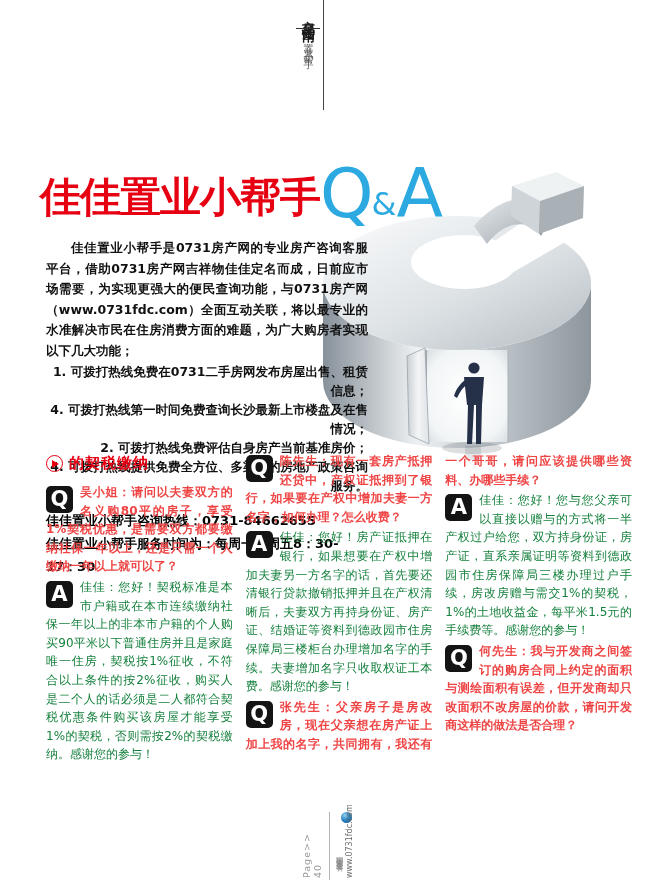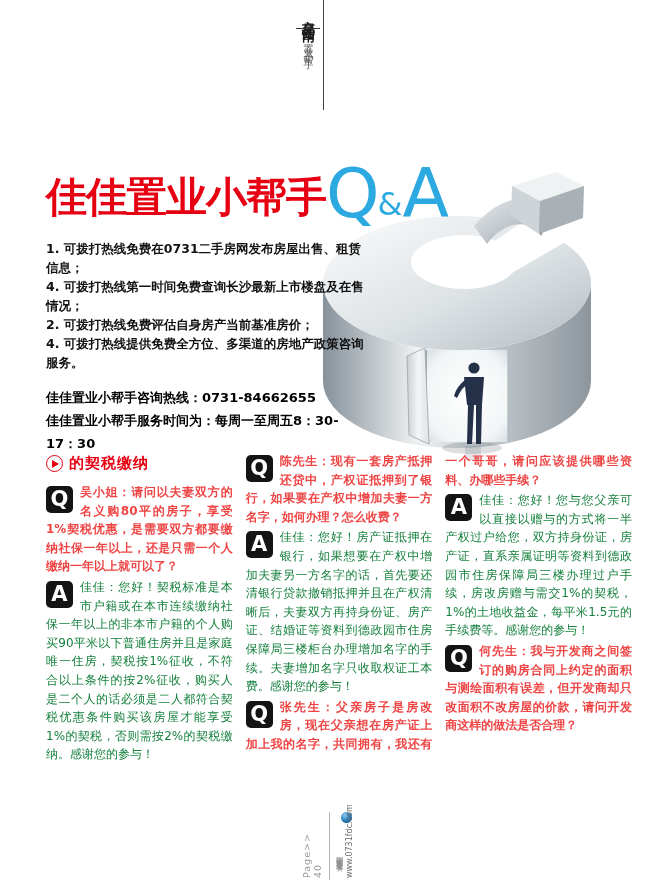--- a/index.html
+++ b/index.html
@@ -8,31 +8,31 @@
     font-family:"DejaVu Sans",sans-serif;color:#222;
   }
   
   .masthead{position:absolute;left:296px;top:10px;display:flex;flex-direction:column;align-items:center;}
   .masthead .sec{writing-mode:vertical-rl;font-size:13px;font-weight:bold;color:#1a1a1a;letter-spacing:3px;}
   .masthead .tick{width:24px;height:1px;background:#333;margin:6px 0 6px 0;}
   .masthead .sub{writing-mode:vertical-rl;font-size:10px;color:#555;letter-spacing:4px;font-family:"DejaVu Serif",serif;}
   .masthead-rule{position:absolute;left:323px;top:0;width:1px;height:110px;background:#444;}
 
   
-  .title{position:absolute;left:46px;top:160px;width:460px;z-index:5;white-space:nowrap;}
+  .title{position:absolute;left:40px;top:160px;width:460px;z-index:5;white-space:nowrap;}
   .title .cn{font-size:41px;font-weight:900;color:#e60012;letter-spacing:-1px;vertical-align:baseline;}
   .title .q,.title .a{font-size:68px;color:#2ba9e0;font-weight:500;letter-spacing:-2px;vertical-align:-6px;line-height:1;}
   .title .amp{font-size:32px;color:#2ba9e0;font-weight:500;vertical-align:-4px;}
 
   
   .intro{position:absolute;left:46px;top:238px;width:322px;z-index:4;}
   .intro p{margin:0;font-size:12.5px;line-height:20.5px;font-weight:600;color:#111;text-align:justify;text-indent:2em;}
   .intro p .lead{font-weight:900;}
   .features{margin:1px 0 0 0;padding:0;list-style:none;}
-  .features li{font-size:12.5px;line-height:19px;font-weight:600;color:#111;}
+  .features li{font-size:12.5px;line-height:19px;font-weight:600;color:#111;text-align:right;}
   .hotline{margin-top:14px;font-size:13px;font-weight:900;color:#000;line-height:23px;}
   .service{font-size:13px;font-weight:900;color:#000;line-height:23px;}
 
   
   .graphic{position:absolute;left:322px;top:156px;width:331px;height:308px;z-index:1;}
 
   
   .qa-wrap{
     position:absolute;left:46px;top:452px;width:586px;height:322px;
     column-count:3;column-gap:13px;column-fill:auto;overflow:hidden;z-index:4;
@@ -132,20 +132,21 @@
     <polygon points="146,249 152,249 150,288 145,288"></polygon>
     <polygon points="154,249 160,249 159,288 154,288"></polygon>
   </g>
 </svg>
 
 <div class="title">
   <span class="cn">佳佳置业小帮手</span><span class="q">Q</span><span class="amp">&amp;</span><span class="a">A</span>
 </div>
 
 <div class="intro">
+  <p><span class="lead">佳佳置业小帮手</span><span>是0731房产网的专业房产咨询客服平台，借助0731房产网吉祥物佳佳定名而成，日前应市场需要，为实现更强大的便民查询功能，与0731房产网（www.0731fdc.com）全面互动关联，将以最专业的水准解决市民在住房消费方面的难题，为广大购房者实现以下几大功能；</span></p>
   <ul class="features">
     <li>1. 可拨打热线免费在0731二手房网发布房屋出售、租赁信息；</li>
     <li>4. 可拨打热线第一时间免费查询长沙最新上市楼盘及在售情况；</li>
     <li>2. 可拨打热线免费评估自身房产当前基准房价；</li>
     <li>4. 可拨打热线提供免费全方位、多渠道的房地产政策咨询服务。</li>
   </ul>
   <div class="hotline">佳佳置业小帮手咨询热线：0731-84662655</div>
   <div class="service">佳佳置业小帮手服务时间为：每周一至周五8：30-17：30</div>
 </div>
 

